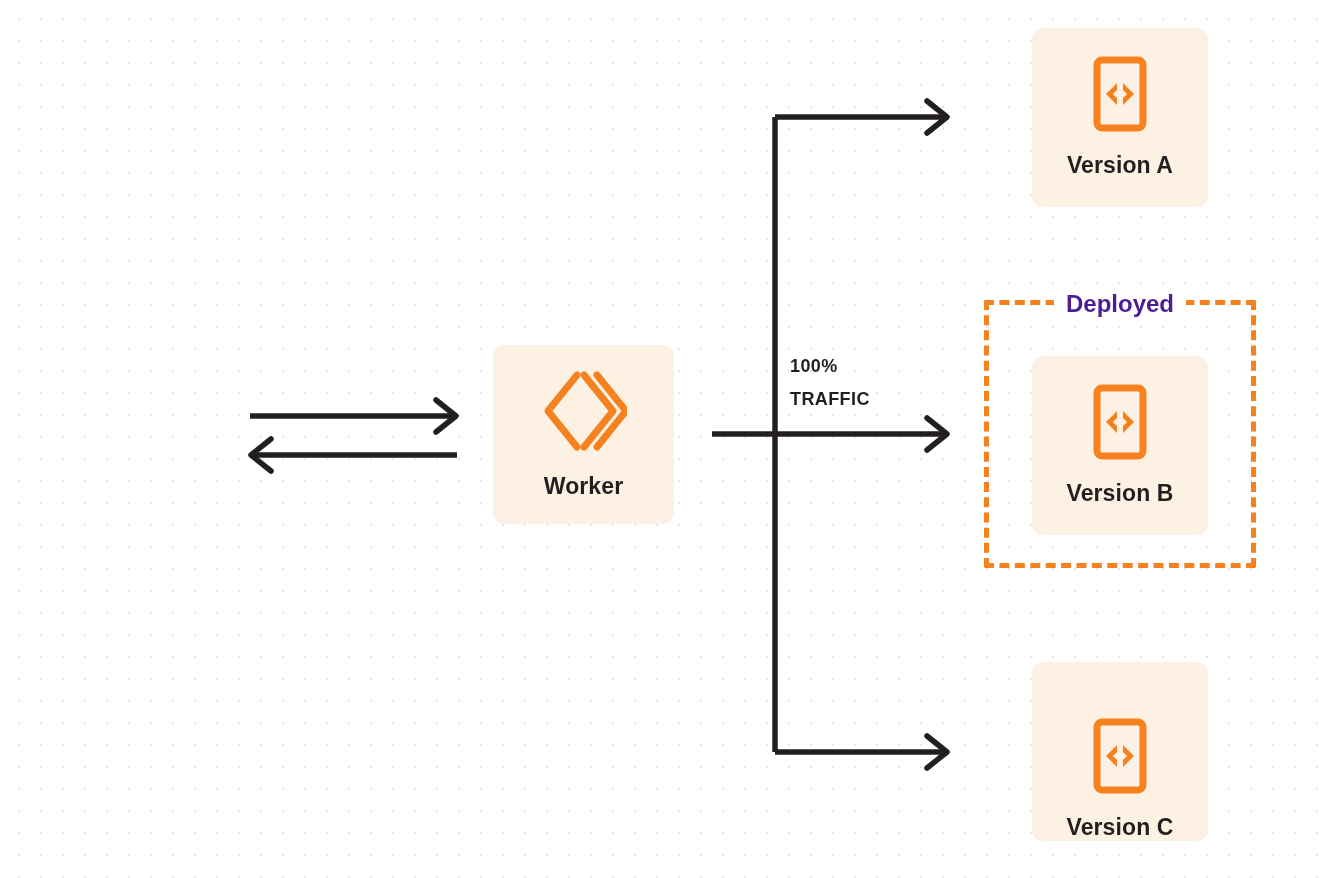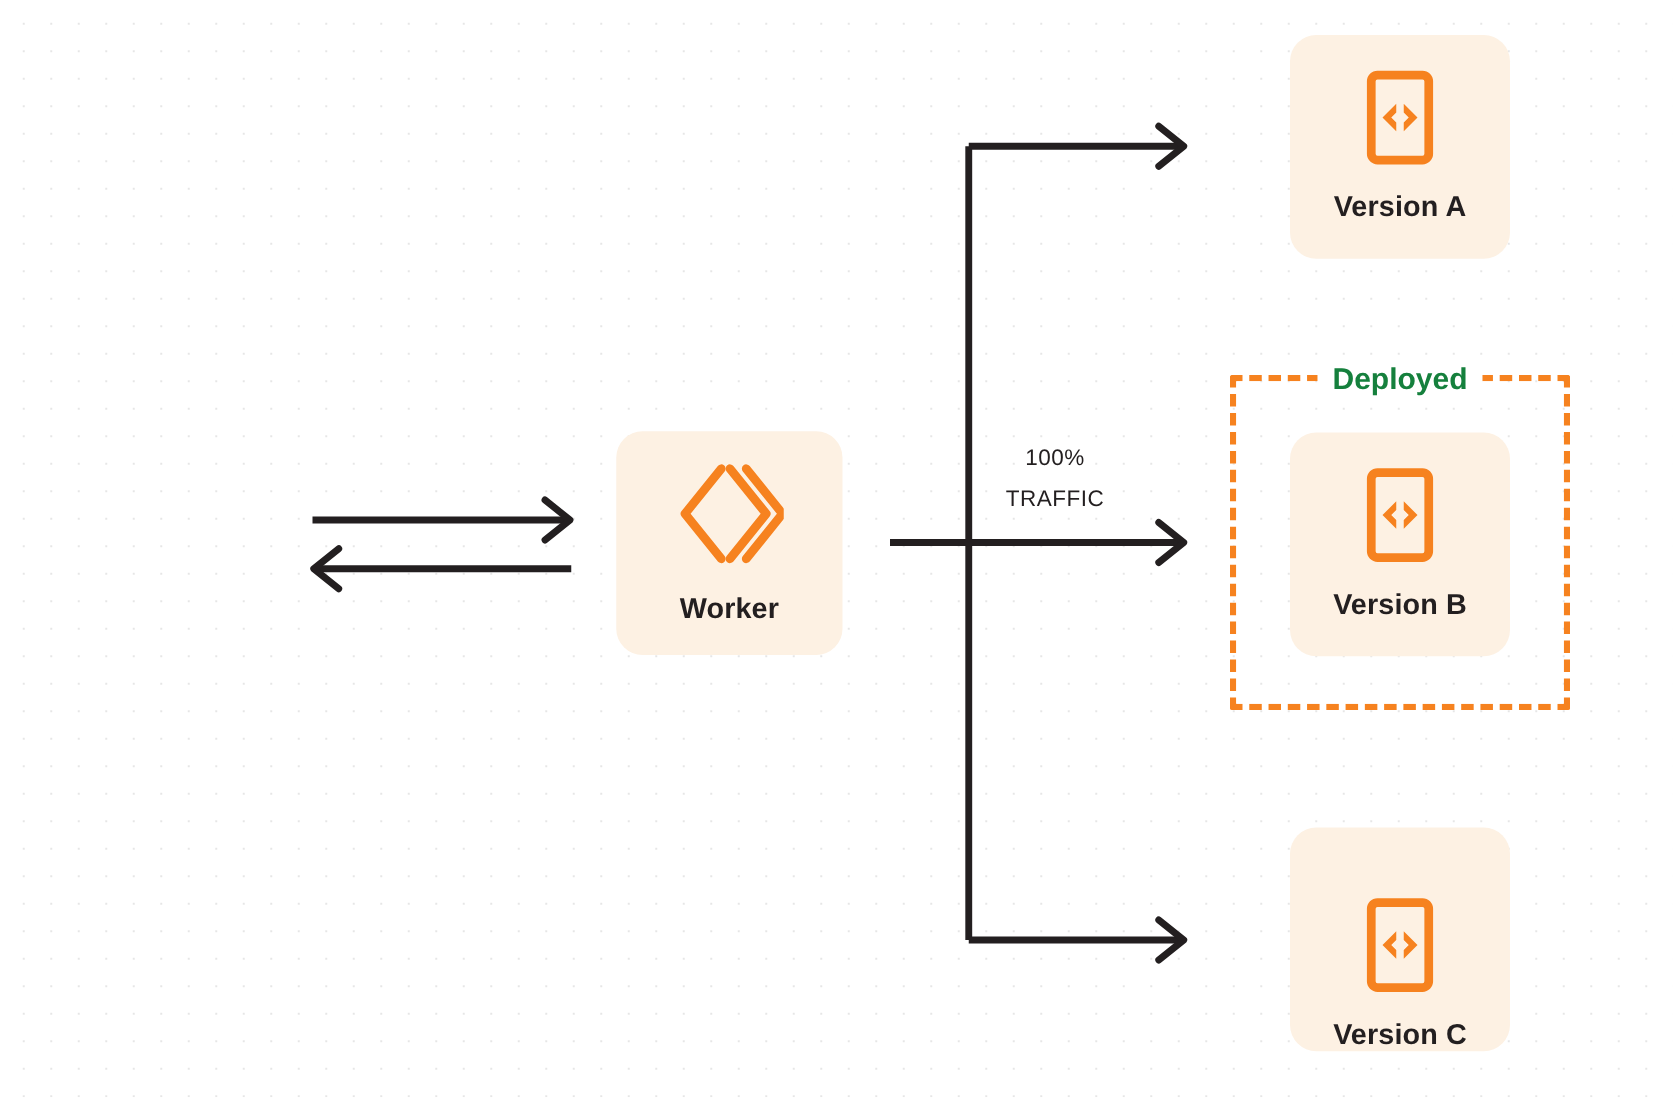--- a/index.html
+++ b/index.html
@@ -22,21 +22,21 @@
   }
 
   
   .node {
     position: absolute;
     box-sizing: border-box;
     display: flex;
     flex-direction: column;
     align-items: center;
     justify-content: center;
-    border-radius: 21px;
+    border-radius: 11px;
   }
   .node-label {
     font-weight: bold;
     color: #231f20;
     letter-spacing: 0.1px;
     white-space: nowrap;
   }
 
   .client-node {
     left: 31px;
@@ -63,21 +63,21 @@
     left: 1032px;
     width: 176px;
     height: 179px;
     background: #fdf1e3;
   }
   .version-node .node-label {
     font-size: 23px;
     margin-top: 20px;
   }
   .version-a { top: 28px; }
-  .version-b { top: 346px; }
+  .version-b { top: 356px; }
   .version-c { top: 662px; justify-content: flex-end; }
 
   
   .worker-logo { width: 86px; height: 84px; display: block; }
   .code-icon   { width: 54px; height: 76px; display: block; }
 
   
   .deployed-group {
     position: absolute;
     left: 984px;
@@ -90,45 +90,45 @@
   }
   .deployed-label {
     position: absolute;
     left: 50%;
     top: -16px;
     transform: translateX(-50%);
     background: #ffffff;
     padding: 0 12px;
     font-size: 24px;
     font-weight: bold;
-    color: #15803d;
+    color: #4c1d95;
     white-space: nowrap;
     line-height: 30px;
   }
 
   
   #connectors {
     position: absolute;
     left: 0;
     top: 0;
     width: 1338px;
     height: 878px;
     pointer-events: none;
   }
 
   
   .traffic-label {
     position: absolute;
-    left: 774px;
+    left: 790px;
     top: 350px;
     width: 140px;
-    text-align: center;
+    text-align: left;
     color: #231f20;
     font-size: 18px;
-    font-weight: normal;
+    font-weight: bold;
     line-height: 33px;
     letter-spacing: 0.4px;
   }
 </style>
 </head>
 <body>
 
 <div id="canvas">
 
   <svg id="connectors" viewBox="0 0 1338 878" xmlns="http://www.w3.org/2000/svg">

